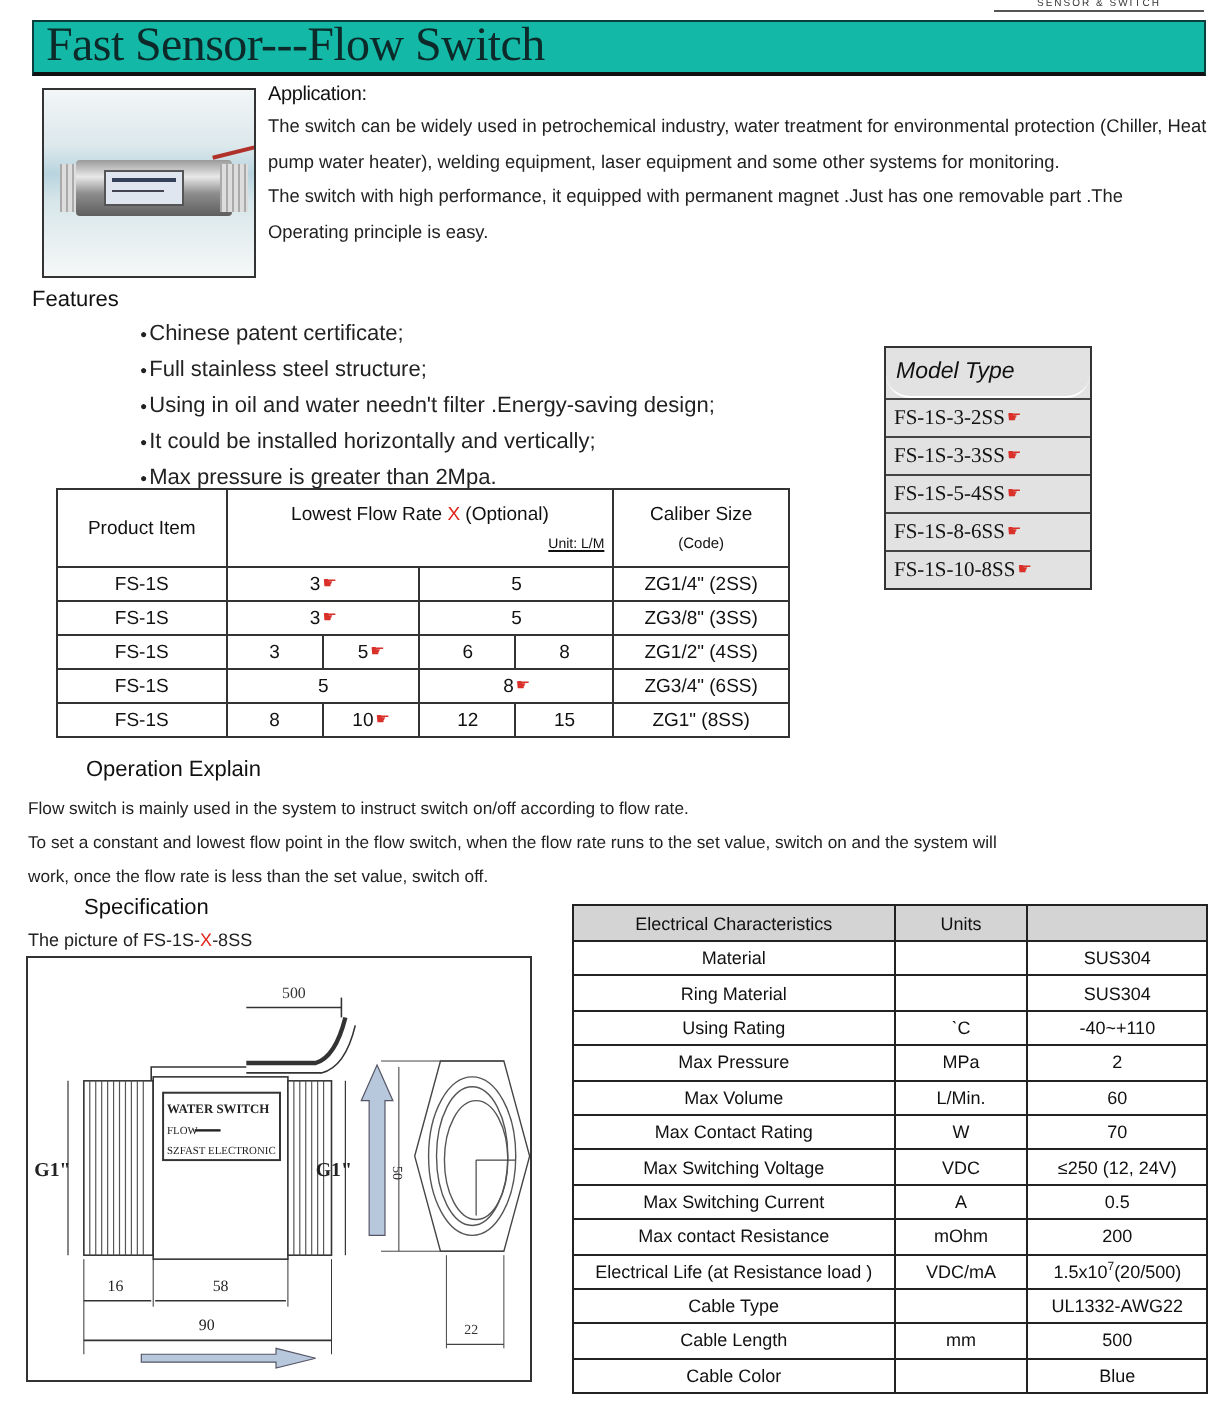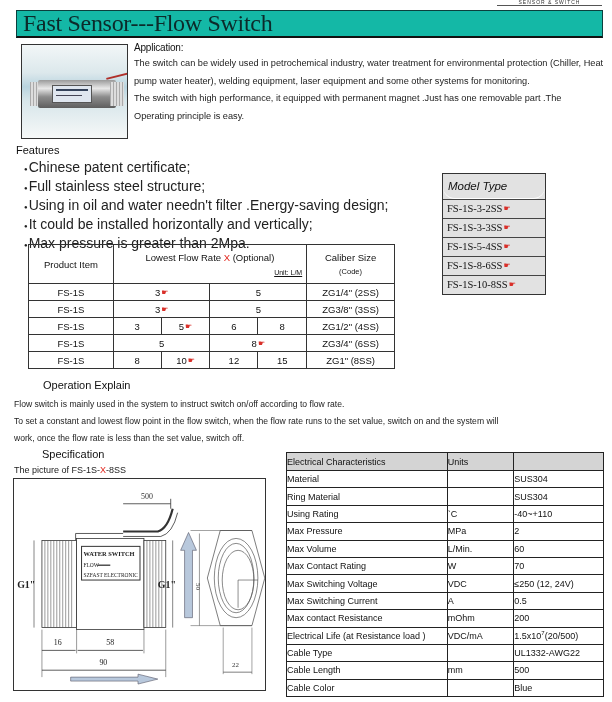--- a/index.html
+++ b/index.html
@@ -20,21 +20,21 @@
   .product-photo .thread-l { left: 8px; }
   .product-photo .thread-r { left: 88px; }
   .product-photo .wire { position: absolute; left: 84px; top: 30px; width: 24px; height: 2px; background: #b0302a; transform: rotate(-14deg); }
 
   .app-block { position: absolute; left: 134px; top: 42px; width: 470px; }
   .app-heading { font-size: 10px; font-weight: normal; letter-spacing: -0.2px; margin-bottom: 2px; }
   .app-para { font-size: 9.2px; line-height: 17.5px; color: #222; }
 
   .features-heading { position: absolute; left: 16px; top: 144px; font-size: 11px; }
   .features-list { position: absolute; left: 24px; top: 159px; list-style: none; }
-  .features-list li { font-size: 14px; line-height: 17px; color: #222; white-space: nowrap; }
+  .features-list li { font-size: 11px; line-height: 17px; color: #222; white-space: nowrap; margin-left: 46px; }
   .features-list li::before { content: "\25CF"; font-size: 6px; margin-right: 1px; vertical-align: 1px; }
 
   .model-box { position: absolute; left: 442px; top: 173px; width: 104px; border: 1px solid #333; background: #e2e2e2; }
   .model-box .mhead { font-style: italic; font-size: 11.5px; padding: 6px 6px 4px 5px; height: 25px; border-bottom: 1px solid #fff; border-radius: 12px; }
   .model-box .mrow { font-family: "Liberation Serif", serif; font-size: 10.5px; height: 19px; line-height: 18px; padding-left: 4px; border-top: 1px solid #444; white-space: nowrap; }
   .model-box .mrow:first-of-type { border-top: none; }
   .hand { display: inline-block; color: #d9302a; font-size: 8px; vertical-align: 1px; margin-left: 1px; }
 
   table.flow { position: absolute; left: 28px; top: 244px; width: 367px; border-collapse: collapse; font-size: 9.5px; }
   table.flow td, table.flow th { border: 1px solid #333; text-align: center; font-weight: normal; height: 17px; padding: 0; }
@@ -47,21 +47,21 @@
   .op-para { position: absolute; left: 14px; width: 590px; font-size: 8.6px; line-height: 16px; color: #222; }
 
   .spec-heading { position: absolute; left: 14px; top: 448px; font-size: 11px; margin-left: 28px; }
   .pic-caption { position: absolute; left: 14px; top: 465px; font-size: 9px; color: #222; }
   .pic-caption .x-red { color: #e2231a; }
 
   .diagram { position: absolute; left: 13px; top: 478px; width: 253px; height: 213px; border: 1px solid #333; background: #fff; }
   .diagram svg { width: 100%; height: 100%; }
 
   table.elec { position: absolute; left: 286px; top: 452px; width: 318px; border-collapse: collapse; font-size: 9px; }
-  table.elec td, table.elec th { border: 1px solid #222; text-align: left; font-weight: normal; height: 17.4px; padding: 0; white-space: nowrap; }
+  table.elec td, table.elec th { border: 1px solid #222; text-align: center; font-weight: normal; height: 17.4px; padding: 0; white-space: nowrap; }
   table.elec th { background: #d4d4d4; height: 18px; }
   table.elec col.c1 { width: 161px; }
   table.elec col.c2 { width: 67px; }
   table.elec col.c3 { width: 90px; }
   sup { font-size: 6px; }
 </style>
 </head>
 <body>
 
 <div class="corner-text">SENSOR &amp; SWITCH</div>

